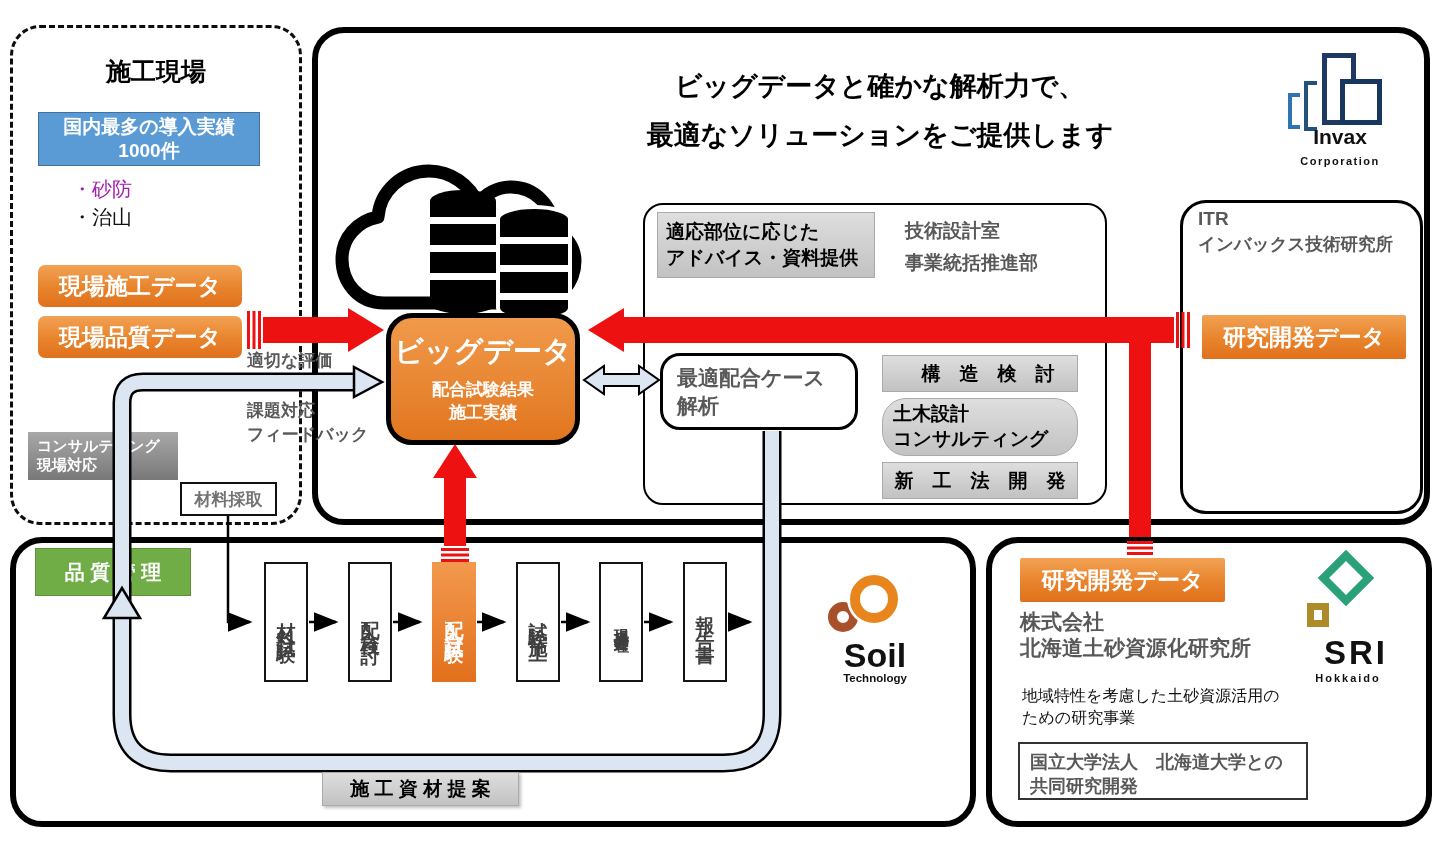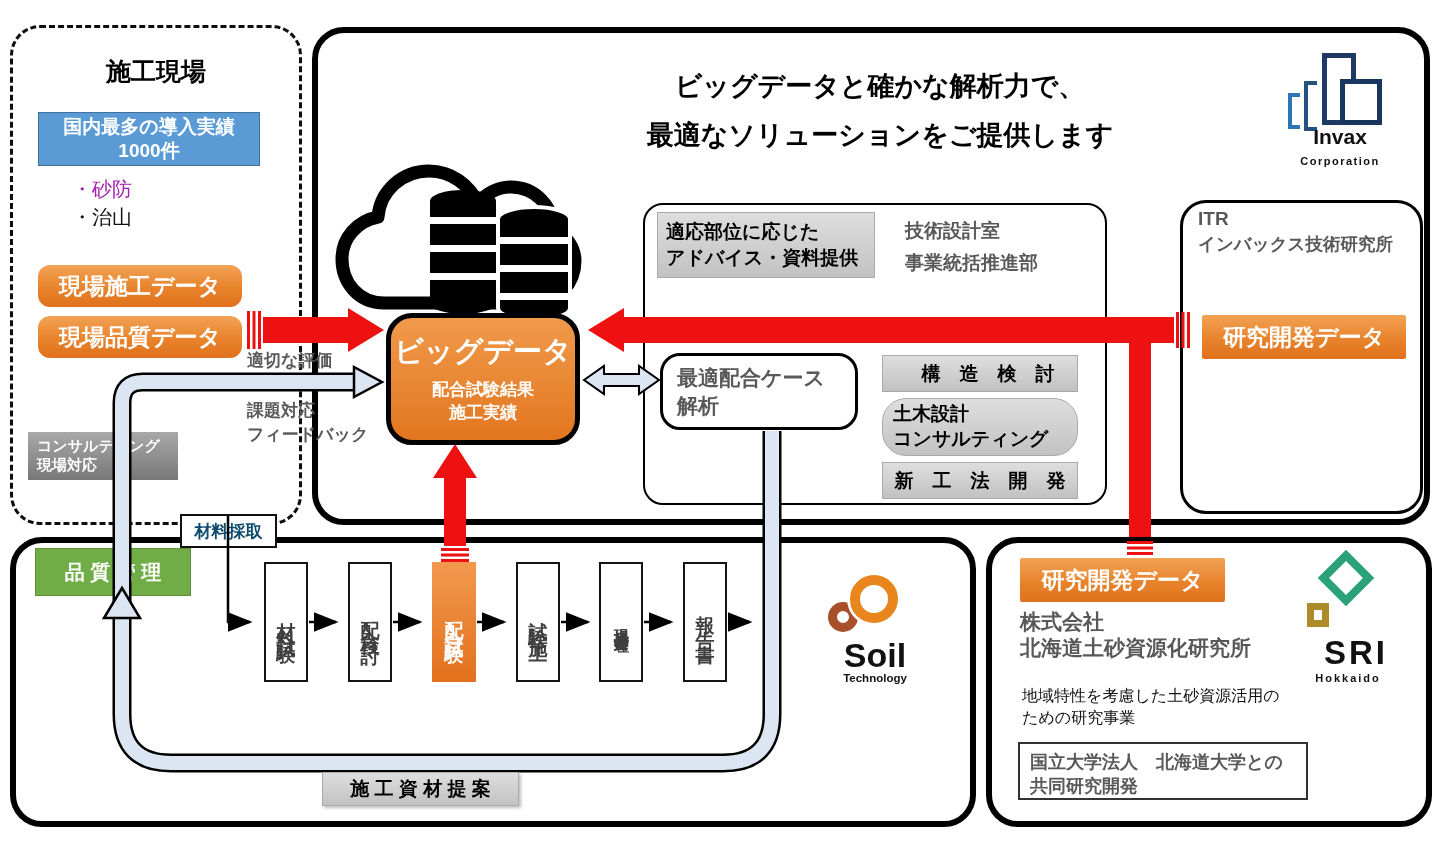--- a/index.html
+++ b/index.html
@@ -9,31 +9,31 @@
   
   .panel{border:6px solid #000;border-radius:32px;background:#fff;z-index:1;}
   .panel-thin{border:2.5px solid #000;border-radius:20px;background:#fff;z-index:2;}
   .dashed-panel{border:3.5px dashed #0d0d0d;border-radius:30px;background:#fff;z-index:1;}
   
   .ttl{font-weight:bold;color:#000;}
   .gray-t{color:#595959;font-weight:bold;}
   .center{text-align:center;}
   
   .orange-box{background:linear-gradient(180deg,#f2a254 0%,#e8832c 55%,#e0711c 100%);
-              color:#fff;font-weight:bold;border-radius:12px;display:flex;align-items:center;justify-content:center;z-index:10;}
+              color:#fff;font-weight:bold;border-radius:7px;display:flex;align-items:center;justify-content:center;z-index:10;}
   .blue-box{background:#5b9bd5;border:1.5px solid #41719c;color:#fff;font-weight:bold;
             display:flex;flex-direction:column;align-items:center;justify-content:center;z-index:10;}
   .green-box{background:#70ad47;border:1.5px solid #5d9239;color:#fff;font-weight:bold;
              display:flex;align-items:center;justify-content:center;z-index:10;}
   .gray-dark-box{background:linear-gradient(180deg,#a8a8a8,#787878);color:#fff;font-weight:bold;z-index:10;
                  display:flex;flex-direction:column;justify-content:center;padding-left:9px;line-height:1.25;}
   .gray-light-box{background:linear-gradient(180deg,#dedede,#c2c2c2);color:#000;font-weight:bold;z-index:10;
                   border:1px solid #aaa;display:flex;flex-direction:column;justify-content:center;}
-  .white-box{background:#fff;border:2.5px solid #111;color:#0c4a6e;font-weight:bold;
-             display:flex;align-items:center;justify-content:center;z-index:10;margin-top:32px;}
+  .white-box{background:#fff;border:2.5px solid #111;color:#737373;font-weight:bold;
+             display:flex;align-items:center;justify-content:center;z-index:10;}
   .bigdata-box{background:linear-gradient(180deg,#f09a4b,#e2761f);border:5px solid #000;border-radius:26px;
                color:#fff;font-weight:bold;text-align:center;z-index:40;}
   .analysis-box{background:#fff;border:3.5px solid #000;border-radius:20px;color:#595959;font-weight:bold;
                 display:flex;flex-direction:column;justify-content:center;padding-left:14px;line-height:1.3;z-index:10;}
   
   .vstep{background:#fff;border:2.5px solid #141414;color:#3f3f3f;font-weight:bold;z-index:10;
          display:flex;align-items:center;justify-content:center;
          writing-mode:vertical-rl;text-orientation:upright;}
   .vstep.orange{background:linear-gradient(180deg,#f2994d,#e2701c);color:#fff;border:none;}
   .shadowed{box-shadow:2px 2px 3px rgba(0,0,0,.25);}

